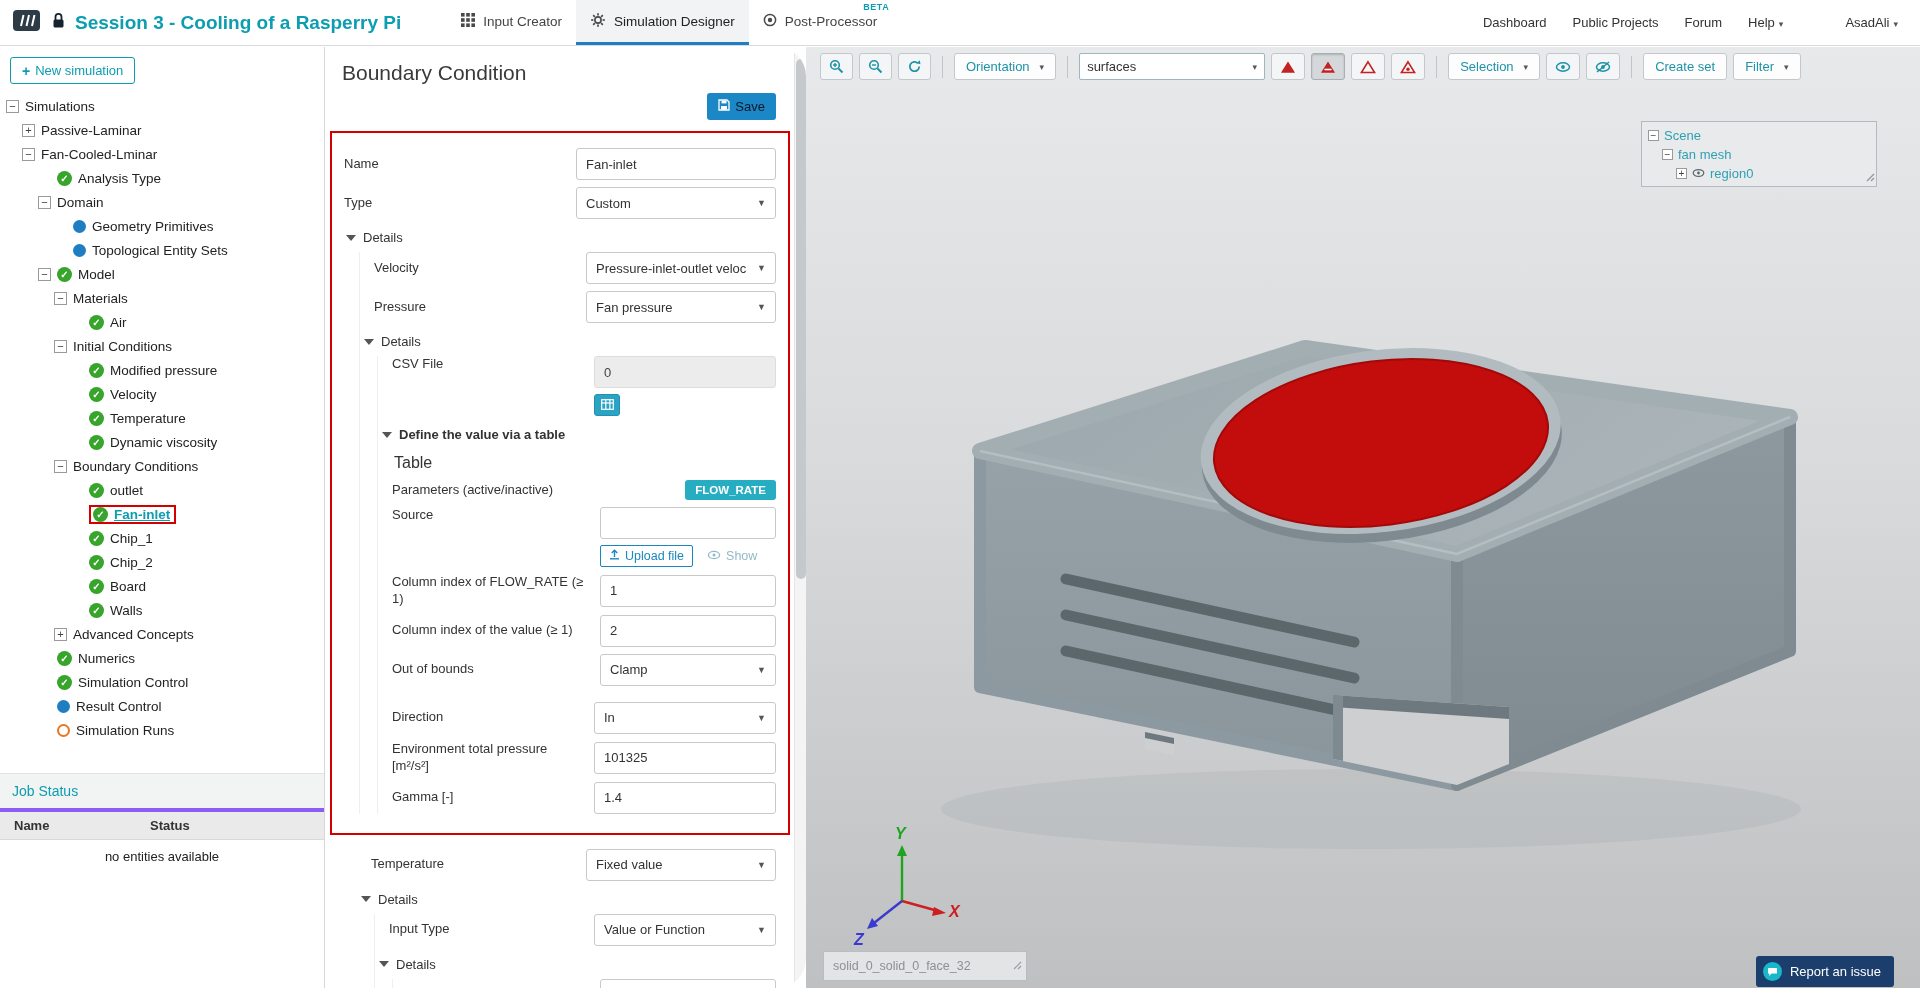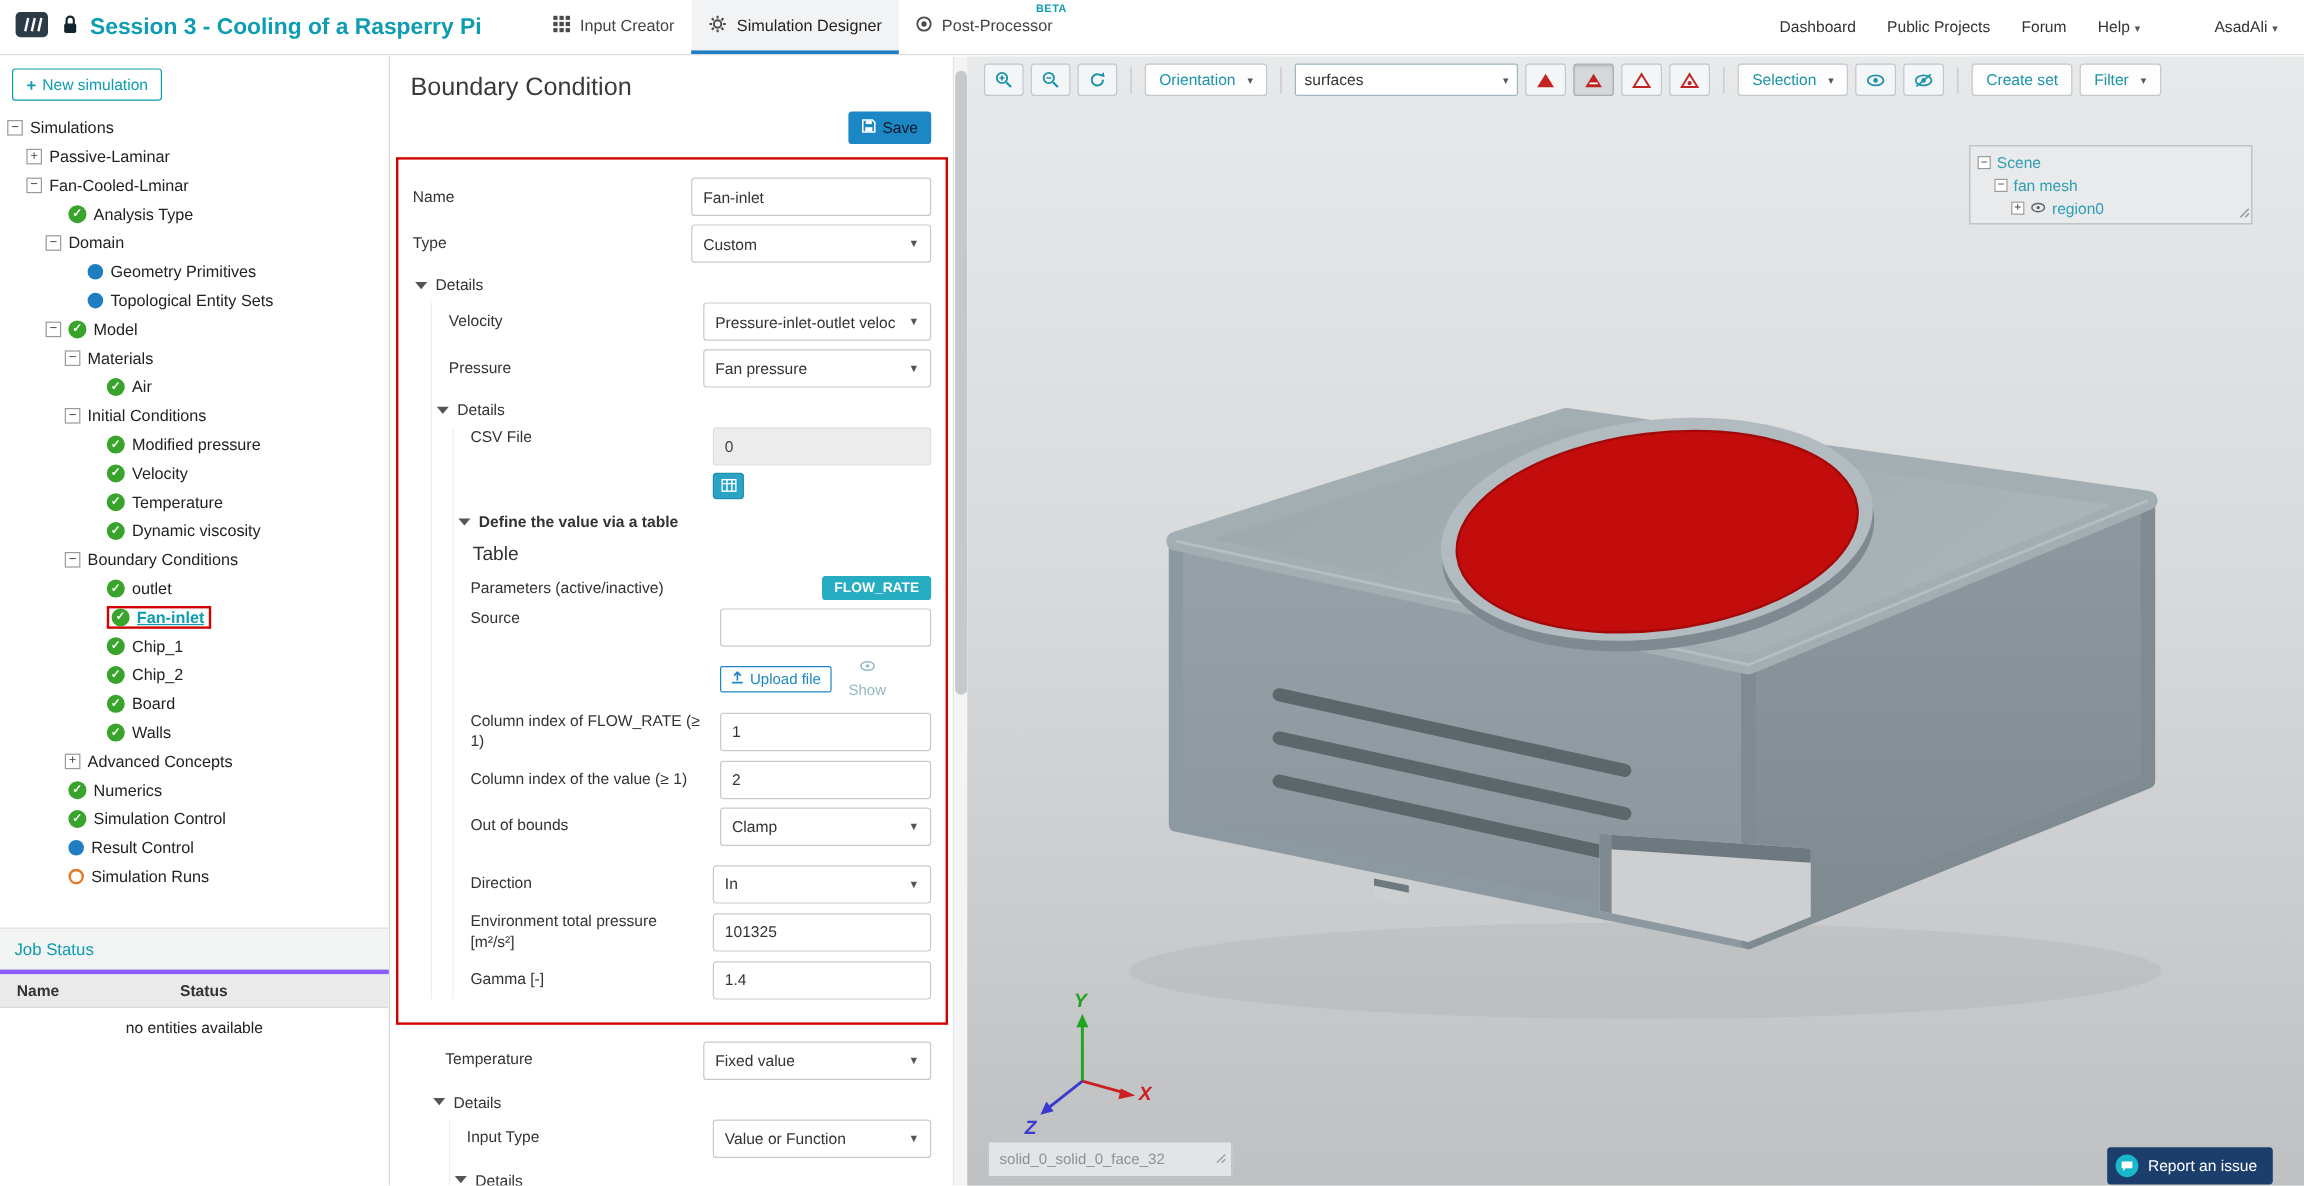--- a/index.html
+++ b/index.html
@@ -17,21 +17,21 @@
   .tab.active { background:#f2f3f4; border-bottom:3px solid #1f7ec2; color:#222; }
   .beta { position:absolute; top:2px; right:2px; font-size:9px; font-weight:700; color:#0d9db0; letter-spacing:.5px; }
   .tb-right { margin-left:auto; display:flex; align-items:center; gap:26px; padding-right:22px; font-size:13px; color:#333; }
   .tb-link { white-space:nowrap; cursor:default; }
   .tb-user { margin-left:36px; }
   .caret { font-size:9px; color:#555; margin-left:4px; }
 
   
   #sidebar  { position:absolute; top:47px; left:0; width:325px; bottom:0; background:#fff;
               border-right:1px solid #d5d7d8; display:flex; flex-direction:column; }
-  #panel    { position:absolute; top:47px; left:326px; width:480px; bottom:0; background:#fff; overflow:hidden; }
+  #panel    { position:absolute; top:47px; left:326px; width:480px; bottom:0; background:#fff; overflow:hidden;border-radius:29px; }
   #viewport { position:absolute; top:47px; left:806px; right:0; bottom:0;
               background:linear-gradient(180deg,#e8e9ea 0%,#d8dadb 45%,#bec0c1 100%); }
 
   
   .newsim { margin:10px 0 4px 10px; align-self:flex-start; display:flex; align-items:center; gap:5px;
             background:#fff; border:1px solid #0d9db0; color:#0d9db0; font-size:13px;
             padding:5px 11px; border-radius:3px; font-family:inherit; }
   .newsim .plus { font-size:14px; font-weight:700; line-height:10px; }
   #tree { margin-top:6px; }
   .trow { display:flex; align-items:center; height:24px; font-size:13.5px; color:#222; cursor:default; }
@@ -86,21 +86,21 @@
   .grp > .tblock { margin-left:12px; }
   h3.tbl-title { font-size:16px; font-weight:400; color:#333; margin:12px 0 8px 2px; }
   .stack { display:flex; flex-direction:column; gap:6px; align-items:flex-start; flex:none; }
   .tbl-btn { width:26px; height:22px; background:#2aa3c4; border:1px solid #2191af; border-radius:3px;
              display:flex; align-items:center; justify-content:center; padding:0; }
   .badge { background:#27adc2; color:#fff; font-size:11.5px; font-weight:700; padding:4px 10px; border-radius:3px; }
   .btnrow { display:flex; align-items:center; gap:7px; }
   .upload-btn { display:flex; align-items:center; gap:5px; background:#fff; border:1px solid #1a87c0; color:#1a87c0;
                 font-size:12.5px; padding:3px 8px; border-radius:2px; font-family:inherit; }
   .show-btn { display:flex; align-items:center; gap:5px; background:transparent; border:1px solid transparent;
-              color:#93b9c6; font-size:12.5px; padding:3px 6px; font-family:inherit;flex-direction:column; }
+              color:#93b9c6; font-size:12.5px; padding:3px 6px; font-family:inherit; }
 
   
   .vtb { position:absolute; top:6px; left:14px; display:flex; align-items:center; gap:6px; z-index:5; }
   .vbtn { height:27px; min-width:27px; display:flex; align-items:center; justify-content:center; gap:6px;
           background:#f3f5f6; border:1px solid #c2c8cb; border-radius:3px; color:#1d93a8; font-size:13px;
           padding:0 8px; font-family:inherit; }
   .vbtn.txt { background:#fdfdfd; padding:0 11px; }
   .vbtn.pressed { background:#d4d8da; border-color:#a9b0b4; box-shadow:inset 0 1px 2px rgba(0,0,0,.18); }
   .vsep { width:1px; height:22px; background:#bfc5c8; margin:0 5px; }
   .vsel { width:186px; height:27px; display:flex; align-items:center; justify-content:space-between;

